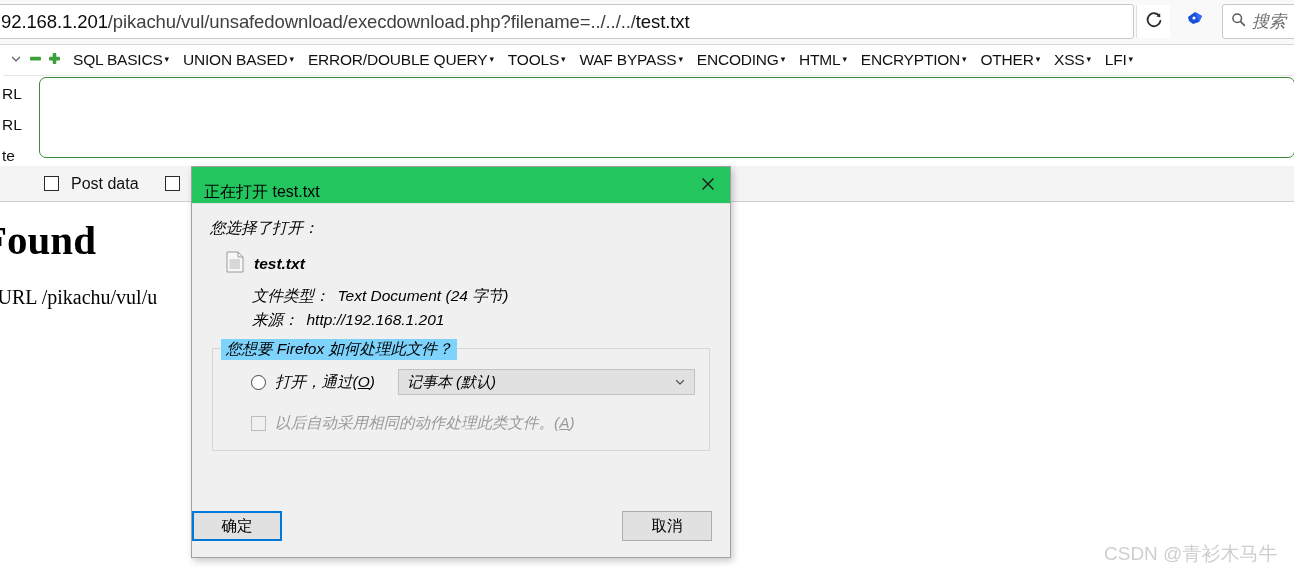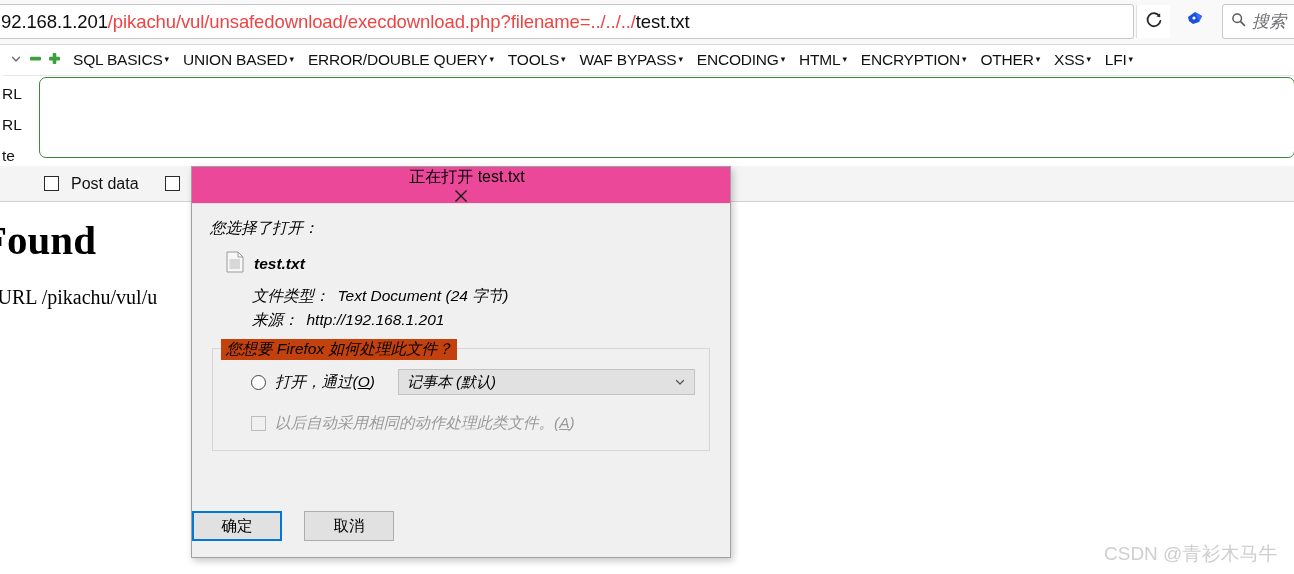--- a/index.html
+++ b/index.html
@@ -33,21 +33,21 @@
   }
   .urltext {
     font-size: 18.5px;
     color: #0c0c0d;
     white-space: nowrap;
     padding-left: 6px;
     letter-spacing: -0.1px;
     overflow: hidden;
   }
   .urltext .host { color: #0c0c0d; }
-  .urltext .path { color: #ef4444; }
+  .urltext .path { color: #404040; }
   .urltext .file { color: #0c0c0d; }
 
   .reload-btn {
     position: absolute; left: 1136px; top: 5px;
     width: 33px; height: 33px;
     display: flex; align-items: center; justify-content: center;
     background: #ffffff;
     border-left: 1px solid #e0e0e2;
     cursor: default;
   }
@@ -168,23 +168,23 @@
     width: 540px; height: 392px;
     background: #f0f0f0;
     border: 1px solid #a0a0a0;
     box-shadow: 2px 3px 7px rgba(0,0,0,0.22);
     box-sizing: border-box;
     font-size: 15px;
     color: #000;
   }
   .dlg-titlebar {
     height: 36px;
-    background: #ec4899;
+    background: #22c55e;
     border-bottom: 1px solid #e2e2e2;
-    display: flex; align-items: center; justify-content: space-between; flex-direction: column;
+    display: flex; align-items: flex-end; justify-content: space-between;
   }
   .dlg-title {
     font-size: 16px; color: #000; padding-left: 12px; white-space: nowrap;
   }
   .dlg-close {
     width: 44px; height: 35px;
     display: flex; align-items: center; justify-content: center;
     cursor: default;
   }
   .dlg-body { padding: 14px 18px 0 18px; font-style: italic; }
@@ -206,21 +206,21 @@
 
   
   .fs {
     margin: 16px 2px 0 2px;
     border: 1px solid #d6d6d6;
     padding: 10px 14px 16px 14px;
     position: relative;
   }
   .fs-legend {
     position: absolute; top: -10px; left: 8px;
-    background: #c2410c; padding: 0 5px;
+    background: #7dd3fc; padding: 0 5px;
     font-size: 15.5px; color: #000; white-space: nowrap;
   }
   .radio-row {
     display: flex; align-items: center; gap: 9px;
     margin: 10px 0 0 24px;
   }
   .radio {
     width: 15px; height: 15px; border-radius: 50%;
     border: 1.6px solid #444; background: #fff;
     display: inline-flex; align-items: center; justify-content: center;
@@ -250,21 +250,21 @@
   .chk {
     width: 15px; height: 15px; border: 1.6px solid #bdbdbd; background: #f0f0f0;
     box-sizing: border-box; flex: 0 0 auto;
   }
   .chk-label { font-size: 15.5px; color: #9a9a9a; white-space: nowrap; }
   .chk-label u { text-decoration: underline; }
 
   .dlg-footer {
     position: absolute; left: 0; right: 0; bottom: 0;
     height: 62px;
-    display: flex; align-items: center; justify-content: flex-start;
+    display: flex; align-items: center; justify-content: space-between;
     padding-right: 18px; gap: 22px;
     box-sizing: border-box;
   }
   .btn {
     width: 90px; height: 30px;
     background: #e1e1e1;
     border: 1px solid #adadad;
     font-size: 15.5px; color: #000;
     display: flex; align-items: center; justify-content: center;
     box-sizing: border-box; cursor: default;

